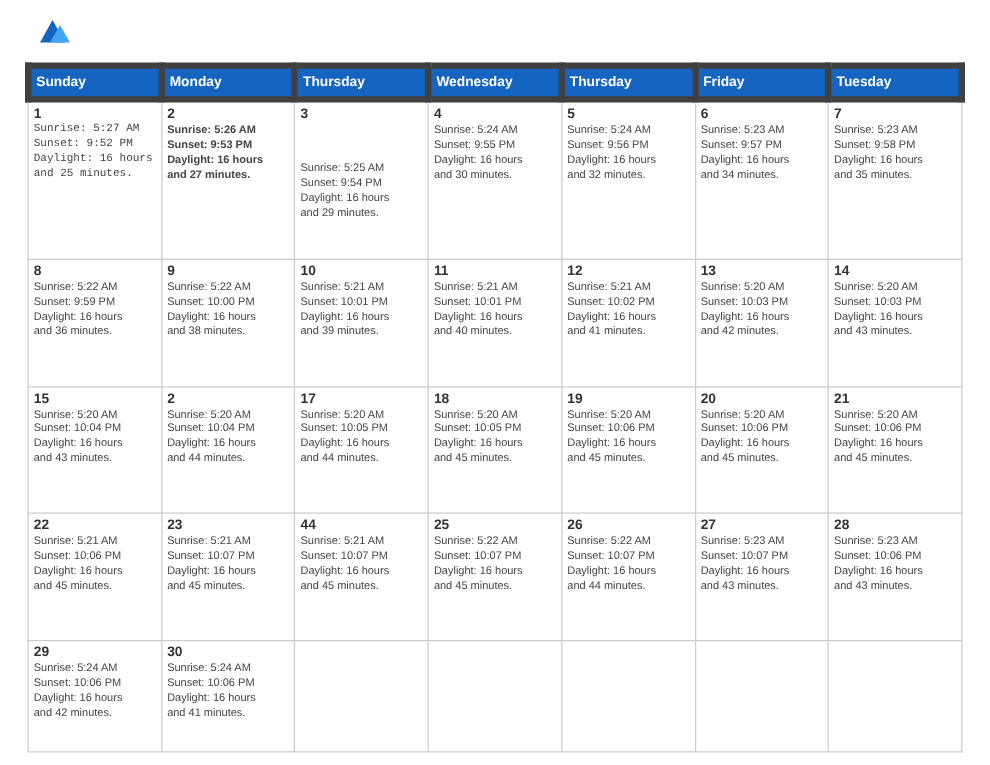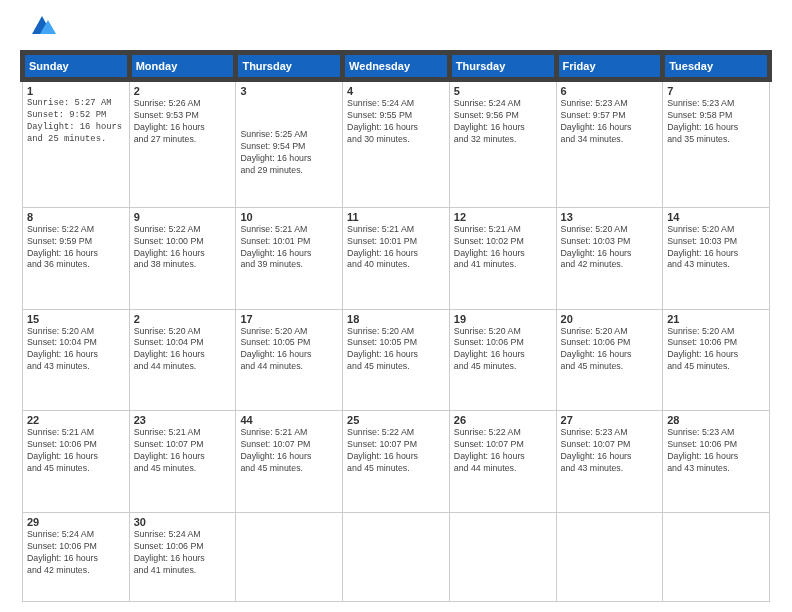--- a/index.html
+++ b/index.html
@@ -128,21 +128,21 @@
     <tr>
           <td>
             <span class="day-num">1</span>
             <div class="day-info" style="white-space: pre-line; font-family: Liberation Mono, monospace;">Sunrise: 5:27 AM
 Sunset: 9:52 PM
 Daylight: 16 hours
 and 25 minutes.</div>
           </td>
           <td>
             <span class="day-num">2</span>
-            <div class="day-info" style="white-space: pre-line;">Sunrise: 5:26 AM
+            <div class="day-info" style="white-space: pre-line; font-weight: bold;">Sunrise: 5:26 AM
 Sunset: 9:53 PM
 Daylight: 16 hours
 and 27 minutes.</div>
           </td>
           <td>
             <span class="day-num">3</span>
             <div class="day-info" style="white-space: pre-line; margin-top: 32px;">Sunrise: 5:25 AM
 Sunset: 9:54 PM
 Daylight: 16 hours
 and 29 minutes.</div>

